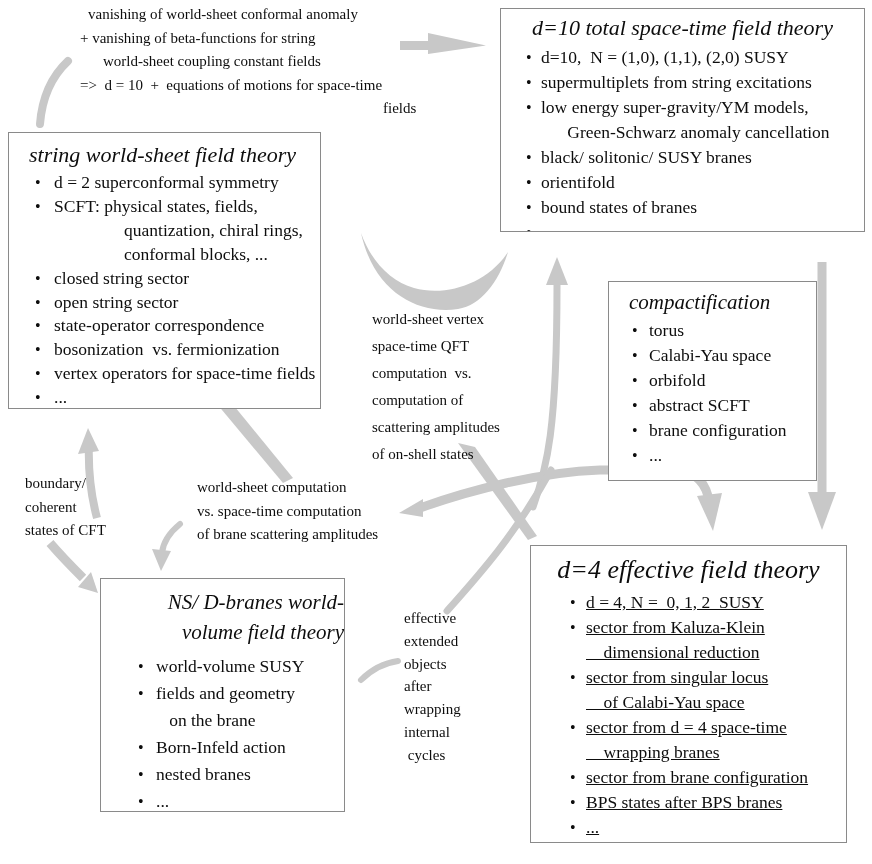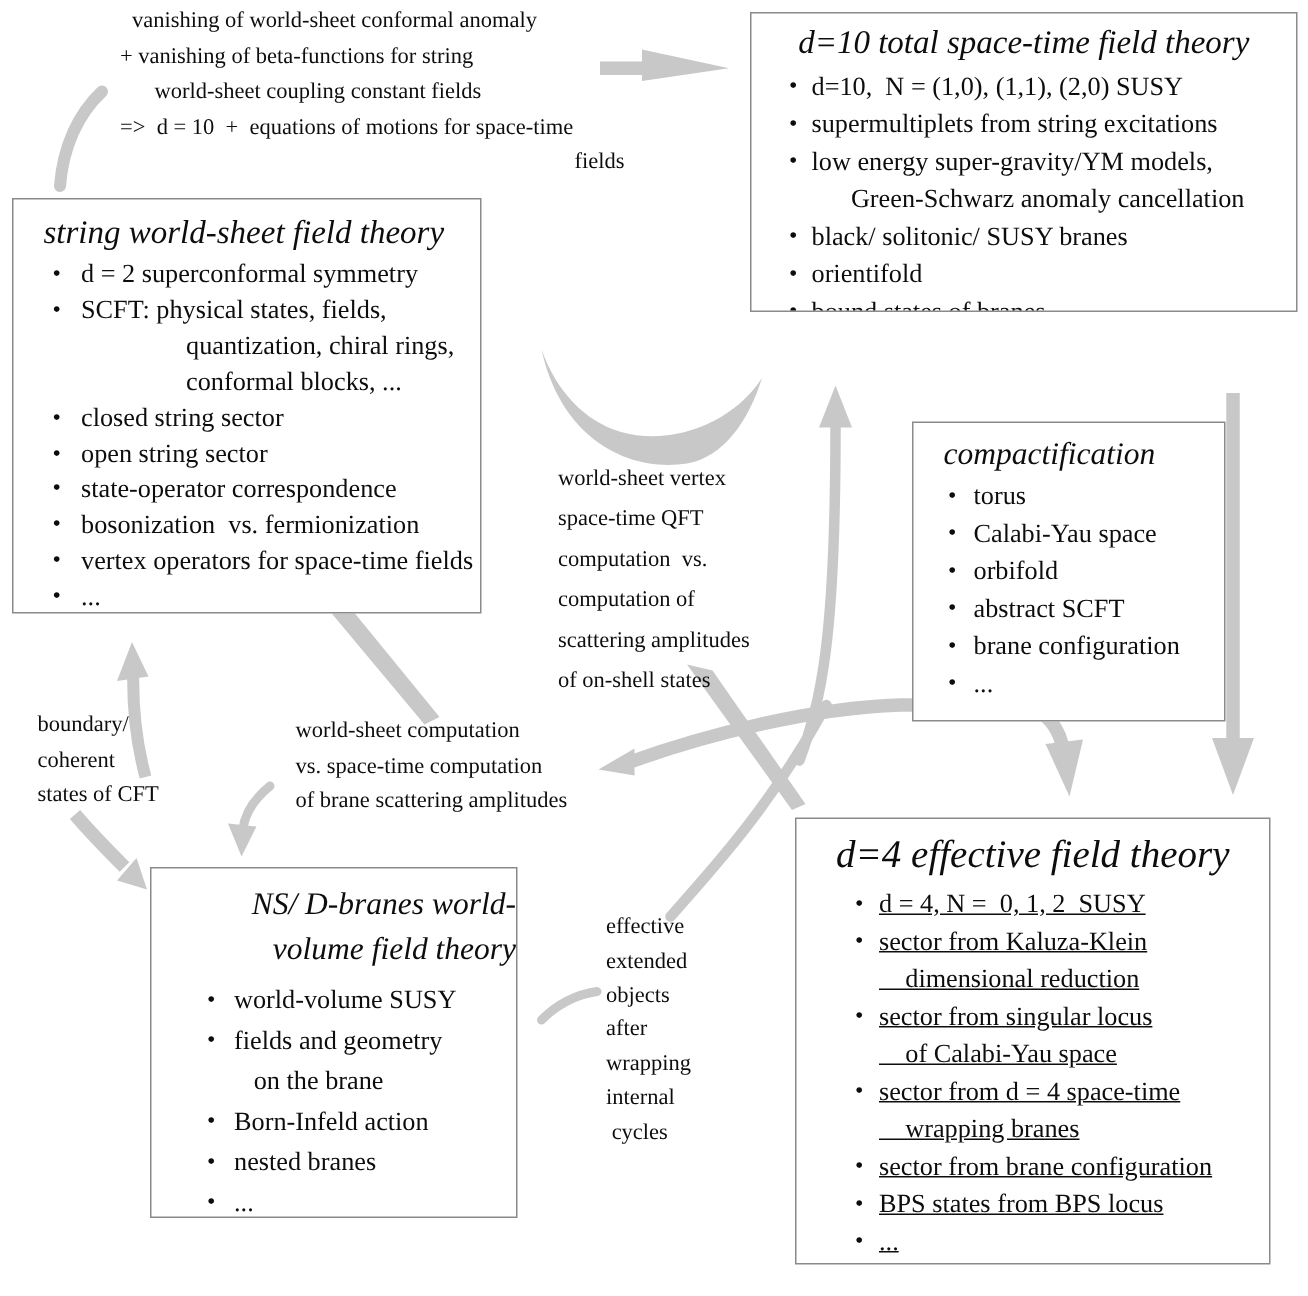--- a/index.html
+++ b/index.html
@@ -20,21 +20,21 @@
   .box .title{font-style:italic;font-weight:normal;}
   .box ul{list-style:none;margin:0;padding:0;font-size:17.5px;}
   .box li{position:relative;white-space:pre;}
   .box li::before{content:"\2022";position:absolute;font-size:16px;}
 
   #box-worldsheet{left:8px;top:132px;width:313px;height:277px;}
   #box-worldsheet .title{font-size:22px;line-height:26px;margin:9px 0 3px 20px;}
   #box-worldsheet li{padding-left:45px;line-height:23.9px;}
   #box-worldsheet li::before{left:26px;}
 
-  #box-d10{left:500px;top:8px;width:365px;height:200px;}
+  #box-d10{left:500px;top:8px;width:365px;height:224px;}
   #box-d10 .title{font-size:22px;line-height:30px;margin:4px 0 2px 0;text-align:center;}
   #box-d10 li{padding-left:40px;line-height:25px;}
   #box-d10 li::before{left:25px;}
 
   #box-compact{left:608px;top:281px;width:209px;height:200px;}
   #box-compact .title{font-size:21px;line-height:28px;margin:6px 0 2px 20px;}
   #box-compact li{padding-left:40px;line-height:25px;}
   #box-compact li::before{left:23px;}
 
   #box-d4{left:530px;top:545px;width:317px;height:298px;}
@@ -146,21 +146,21 @@
     <div class="title">d=4  effective field theory</div>
     <ul>
         <li>d = 4, N =  0, 1, 2  SUSY</li>
         <li>sector from Kaluza-Klein
     dimensional reduction</li>
         <li>sector from singular locus
     of Calabi-Yau space</li>
         <li>sector from d = 4 space-time
     wrapping branes</li>
         <li>sector from brane configuration</li>
-        <li>BPS states from BPS locus</li>
+        <li>BPS states after BPS branes</li>
         <li>...</li>
       </ul>
   </div>
 
   <div class="box" id="box-branes">
     <div class="title">
         <div>NS/ D-branes world-</div>
         <div>volume field theory</div>
       </div>
     <ul>

